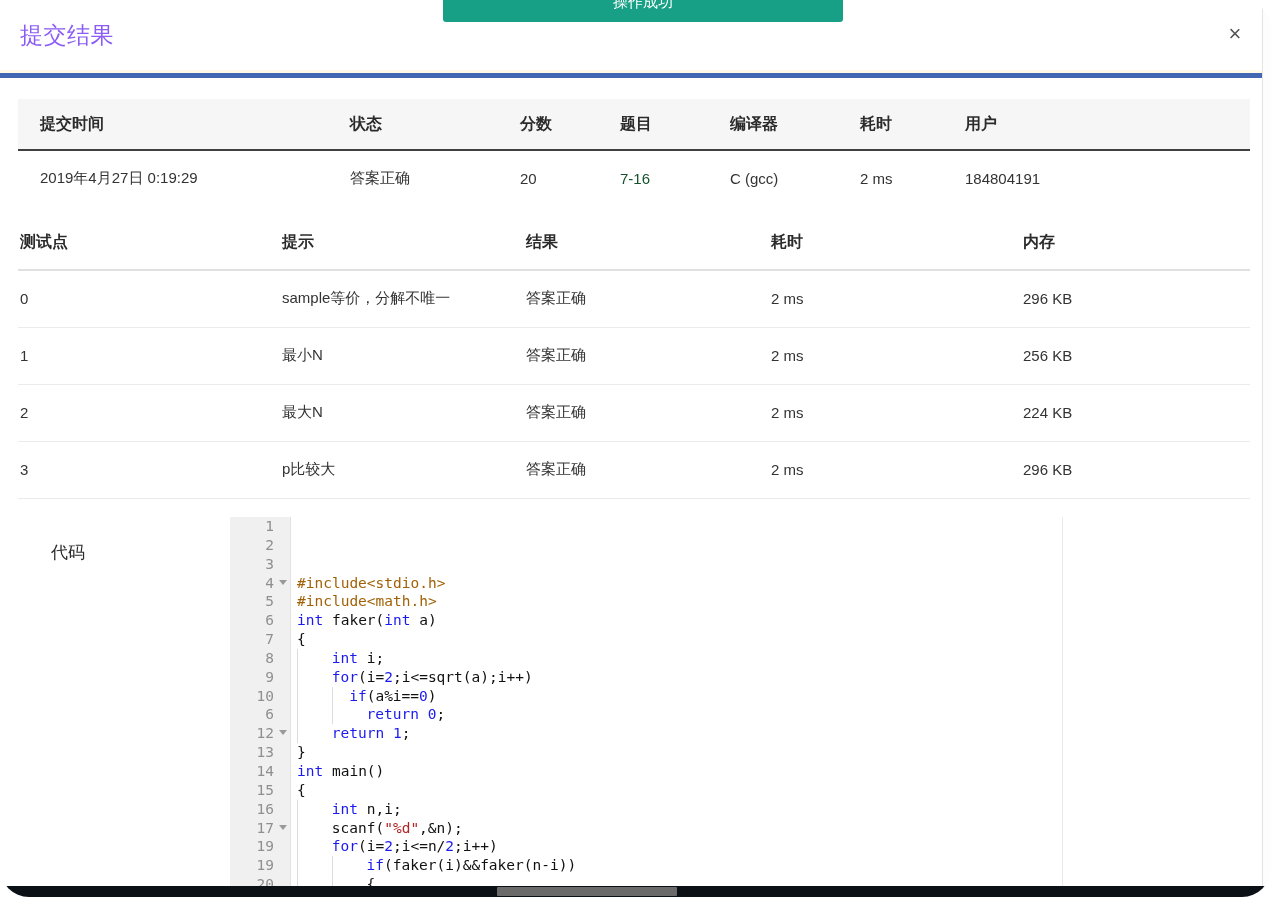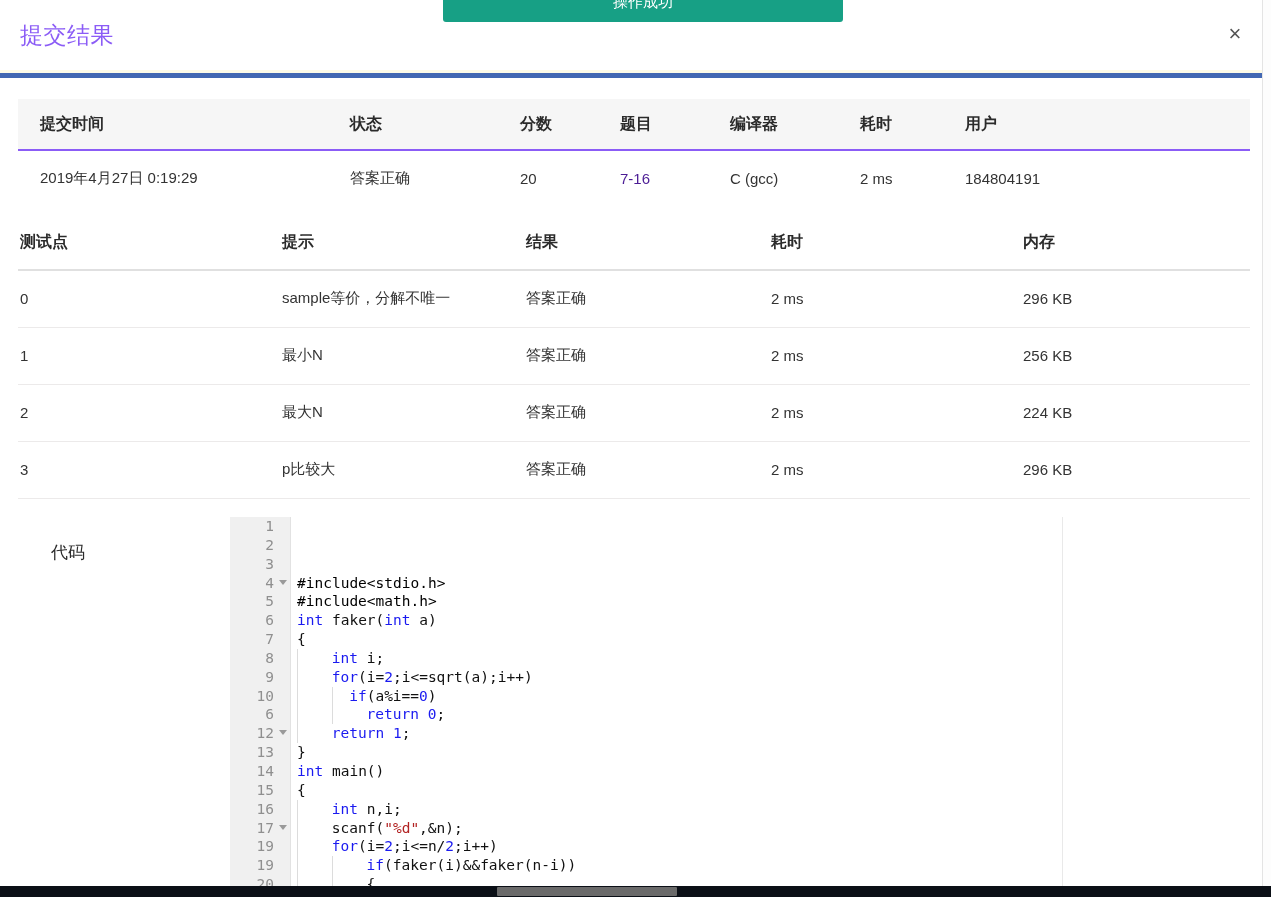--- a/index.html
+++ b/index.html
@@ -9,20 +9,21 @@
     background: #ffffff;
     font-family: "Liberation Sans", "DejaVu Sans", sans-serif;
     overflow: hidden;
   }
   #root {
     position: relative;
     width: 1271px;
     height: 897px;
     background: #ffffff;
     overflow: hidden;
+    border-radius: 29px;
   }
 
   
   .toast {
     position: absolute;
     left: 443px;
     top: -18px;
     width: 400px;
     height: 40px;
     background: #17a085;
@@ -92,21 +93,21 @@
   }
   #submission-table thead tr {
     background: #f6f6f6;
     height: 51px;
   }
   #submission-table thead th {
     font-size: 16px;
     font-weight: bold;
     color: #2b2b2b;
     padding: 0 0 0 22px;
-    border-bottom: 2px solid #8b5cf6;
+    border-bottom: 2px solid #404040;
   }
   #submission-table tbody tr { height: 56px; }
   #submission-table tbody td {
     font-size: 15px;
     color: #333;
     padding: 0 0 0 22px;
     margin-top: 30px;
   }
 
   
@@ -126,21 +127,21 @@
   #testpoint-table tbody tr { height: 57px; }
   #testpoint-table tbody td {
     font-size: 15px;
     color: #333;
     padding: 0 0 0 2px;
     border-bottom: 1px solid #eceaea;
   }
   #testpoint-table tbody tr:last-child td { border-bottom: 1px solid #eceaea; }
 
   .accepted { color: #e8493a; }
-  .link { color: #4c1d95; text-decoration: none; cursor: pointer; }
+  .link { color: #14532d; text-decoration: none; cursor: pointer; }
 
   
   .code-label {
     position: absolute;
     left: 7px;
     top: 541px;
     font-size: 17px;
     color: #2b2b2b;
     margin-left: 44px;
   }
@@ -196,21 +197,21 @@
     background: #e9e9e9;
   }
   .ind {
     display: inline-block;
     border-left: 1px solid #dcdcdc;
     height: 18.85px;
     vertical-align: top;
   }
 
   
-  .pre  { color: #000000; text-align: center; }
+  .pre  { color: #a16207; text-align: center; }
   .kw   { color: #1a1af0; }
   .fn   { color: #111111; }
   .str  { color: #b22222; }
   .num  { color: #1a1af0; }
   .pun  { color: #111111; }
 
   
   .vscroll-track {
     position: absolute;
     right: 0; top: 0;

